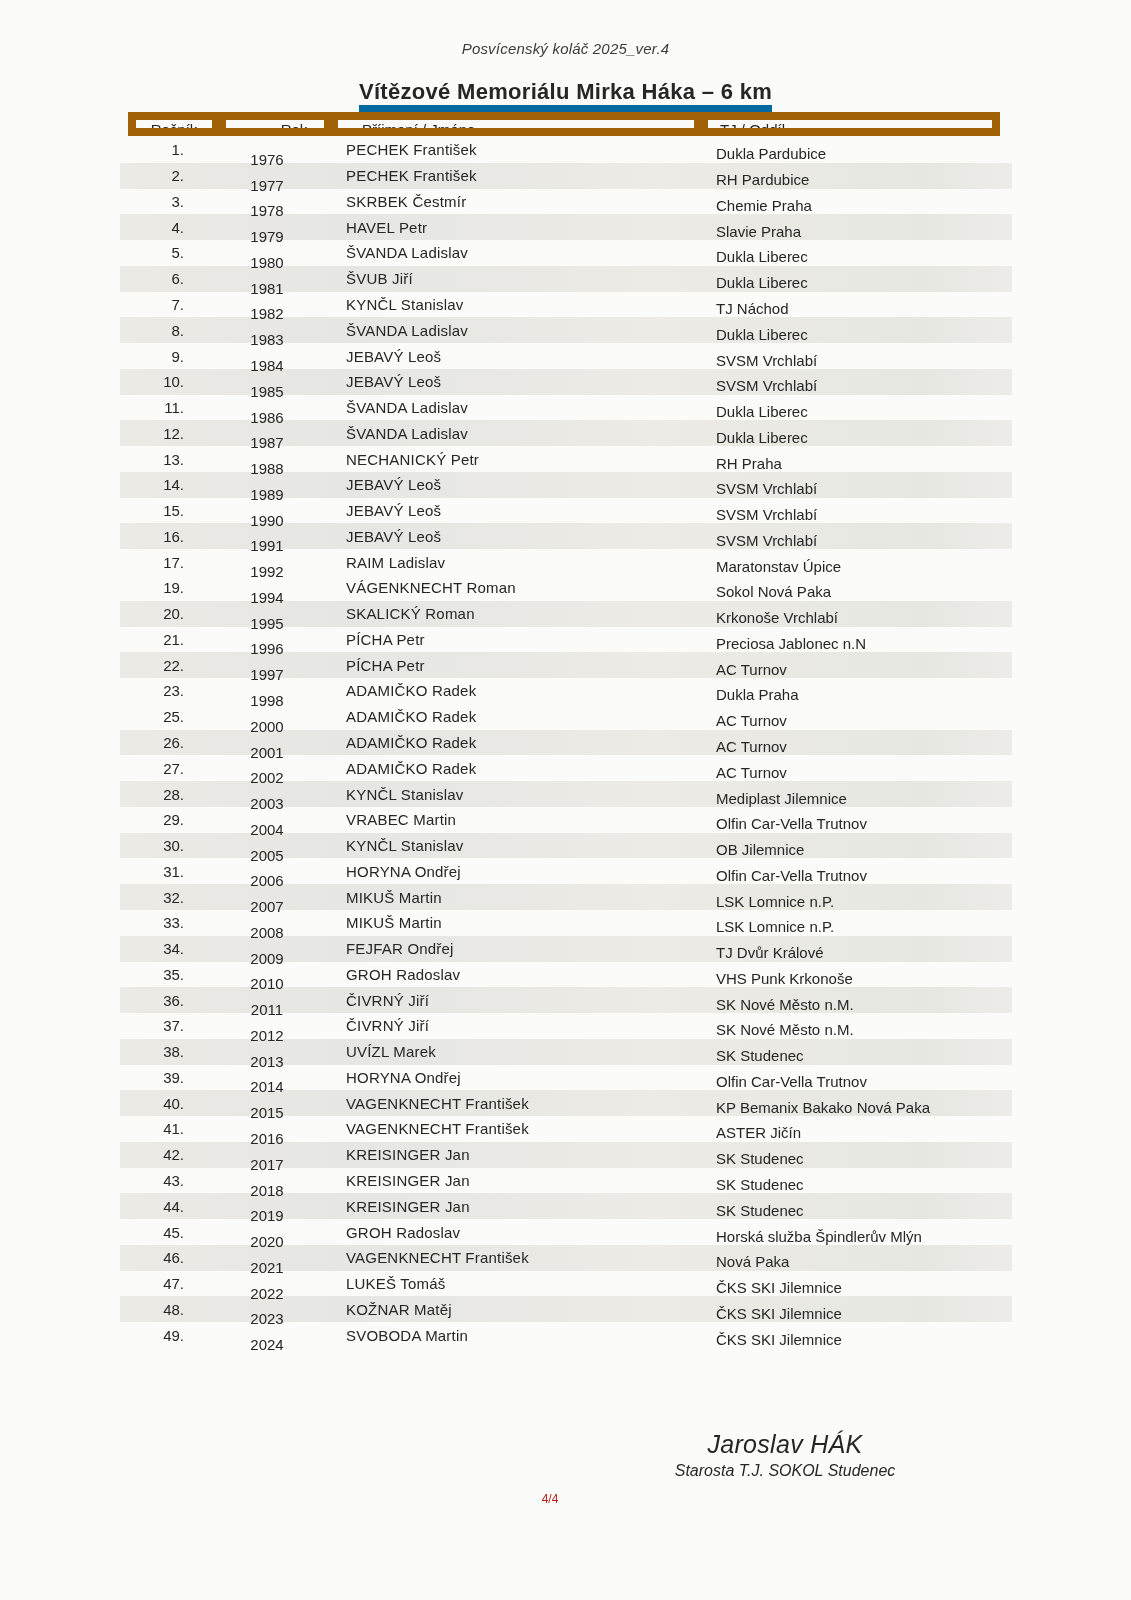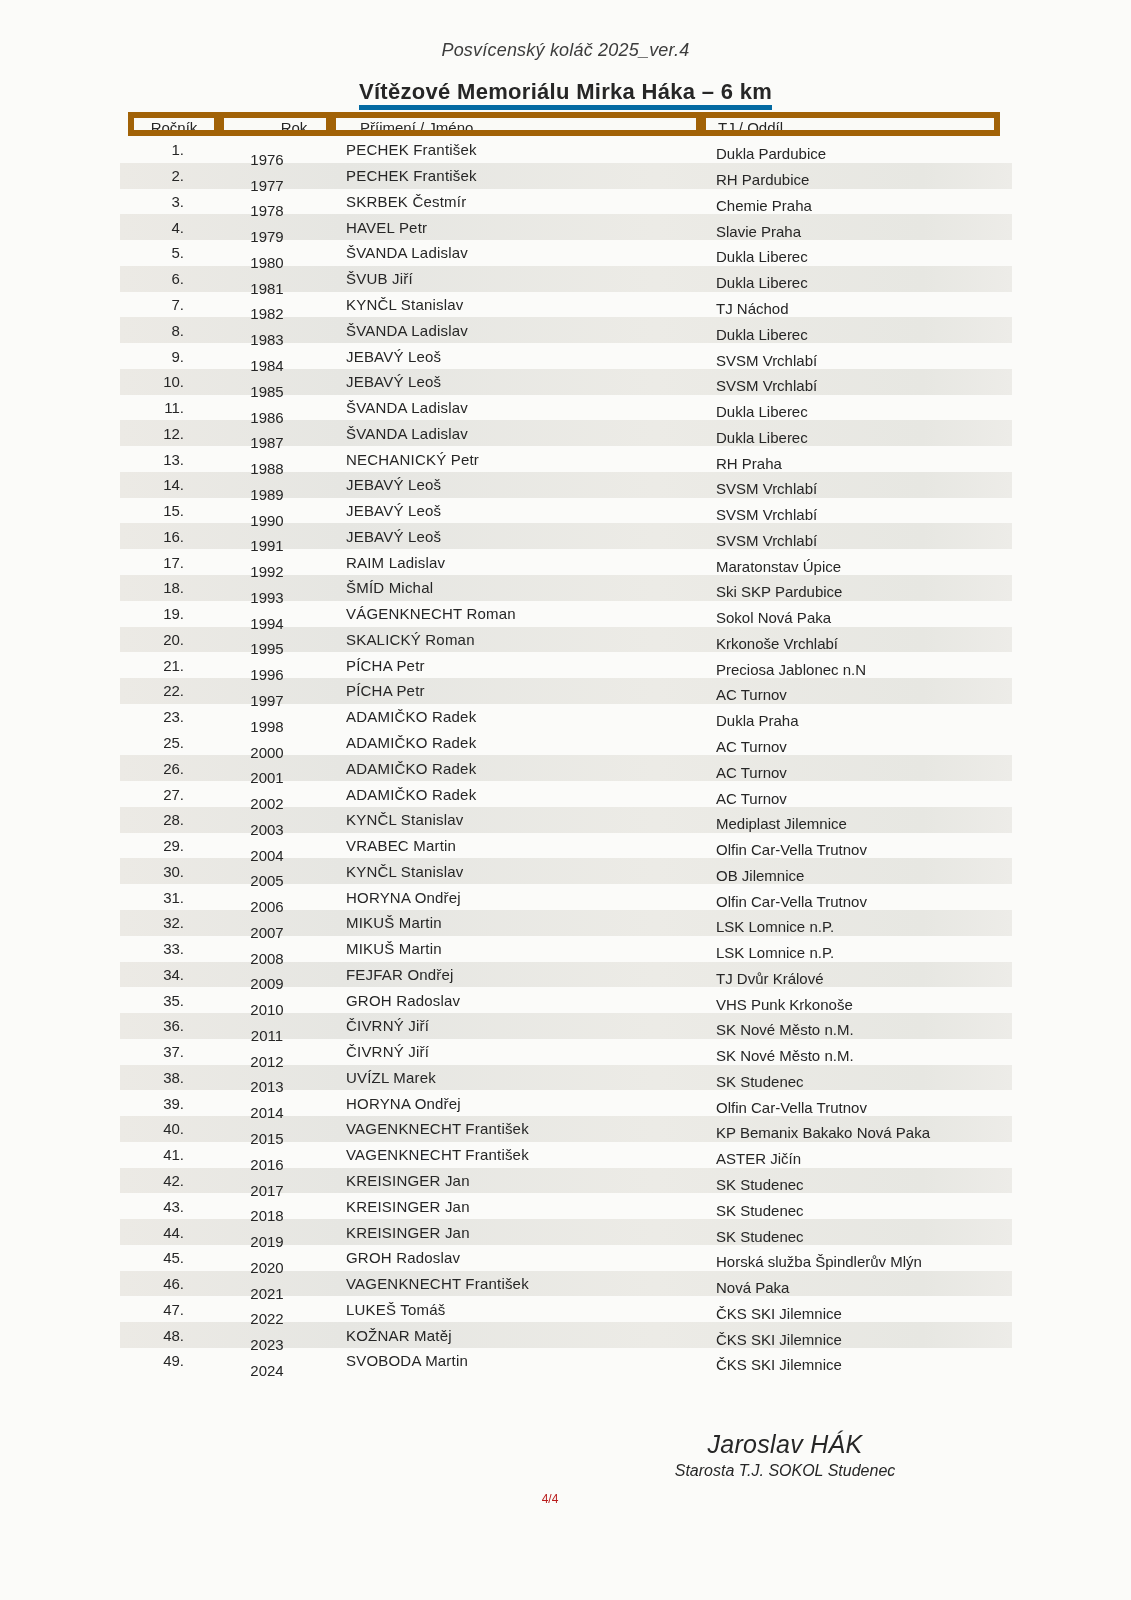--- a/index.html
+++ b/index.html
@@ -13,46 +13,46 @@
   .page {
     position: relative;
     width: 1131px; height: 1600px;
     background: #fbfbf9;
     overflow: hidden;
   }
   .header-note {
     position: absolute; top: 40px; left: 0; width: 1131px;
     text-align: center;
     font-style: italic;
-    font-size: 18px;
+    font-size: 15px;
     color: #3c3c3c;
     letter-spacing: 0.2px;
   }
   .page-title {
     position: absolute; top: 79px; left: 0; width: 1131px;
     text-align: center;
     font-size: 22px;
     font-weight: bold;
     letter-spacing: 0.3px;
   }
   .page-title span {
-    border-bottom: 5px solid #0369a1;
+    border-bottom: 7px solid #0369a1;
     padding-bottom: 1px;
   }
   
   .thead {
     position: absolute; top: 112px; left: 128px;
     width: 872px; height: 24px;
     display: flex;
     box-sizing: border-box;
     font-size: 15px;
   }
   .thead .hcell {
     box-sizing: border-box;
-    border: 6px solid #a16207;
+    border: 8px solid #a16207;
     background: #fafaf7;
     height: 24px;
     line-height: 20px;
     margin-right: -2px;
     white-space: nowrap;
     overflow: hidden;
   }
   .hc-rocnik { width: 92px;  text-align: center; }
   .hc-rok    { width: 114px; text-align: center; padding-left: 38px; }
   .hc-jmeno  { width: 372px; padding-left: 24px; text-align: left; }
@@ -223,26 +223,20 @@
       <div class="c-club">SVSM Vrchlabí</div>
     </div>
 
     <div class="trow">
       <div class="c-num">17.</div>
       <div class="c-year">1992</div>
       <div class="c-name">RAIM Ladislav</div>
       <div class="c-club">Maratonstav Úpice</div>
     </div>
 
-    <div class="trow striped">
-      <div class="c-num">18.</div>
-      <div class="c-year">1993</div>
-      <div class="c-name">ŠMÍD Michal</div>
-      <div class="c-club">Ski SKP Pardubice</div>
-    </div>
 
     <div class="trow">
       <div class="c-num">19.</div>
       <div class="c-year">1994</div>
       <div class="c-name">VÁGENKNECHT Roman</div>
       <div class="c-club">Sokol Nová Paka</div>
     </div>
 
     <div class="trow striped">
       <div class="c-num">20.</div>

